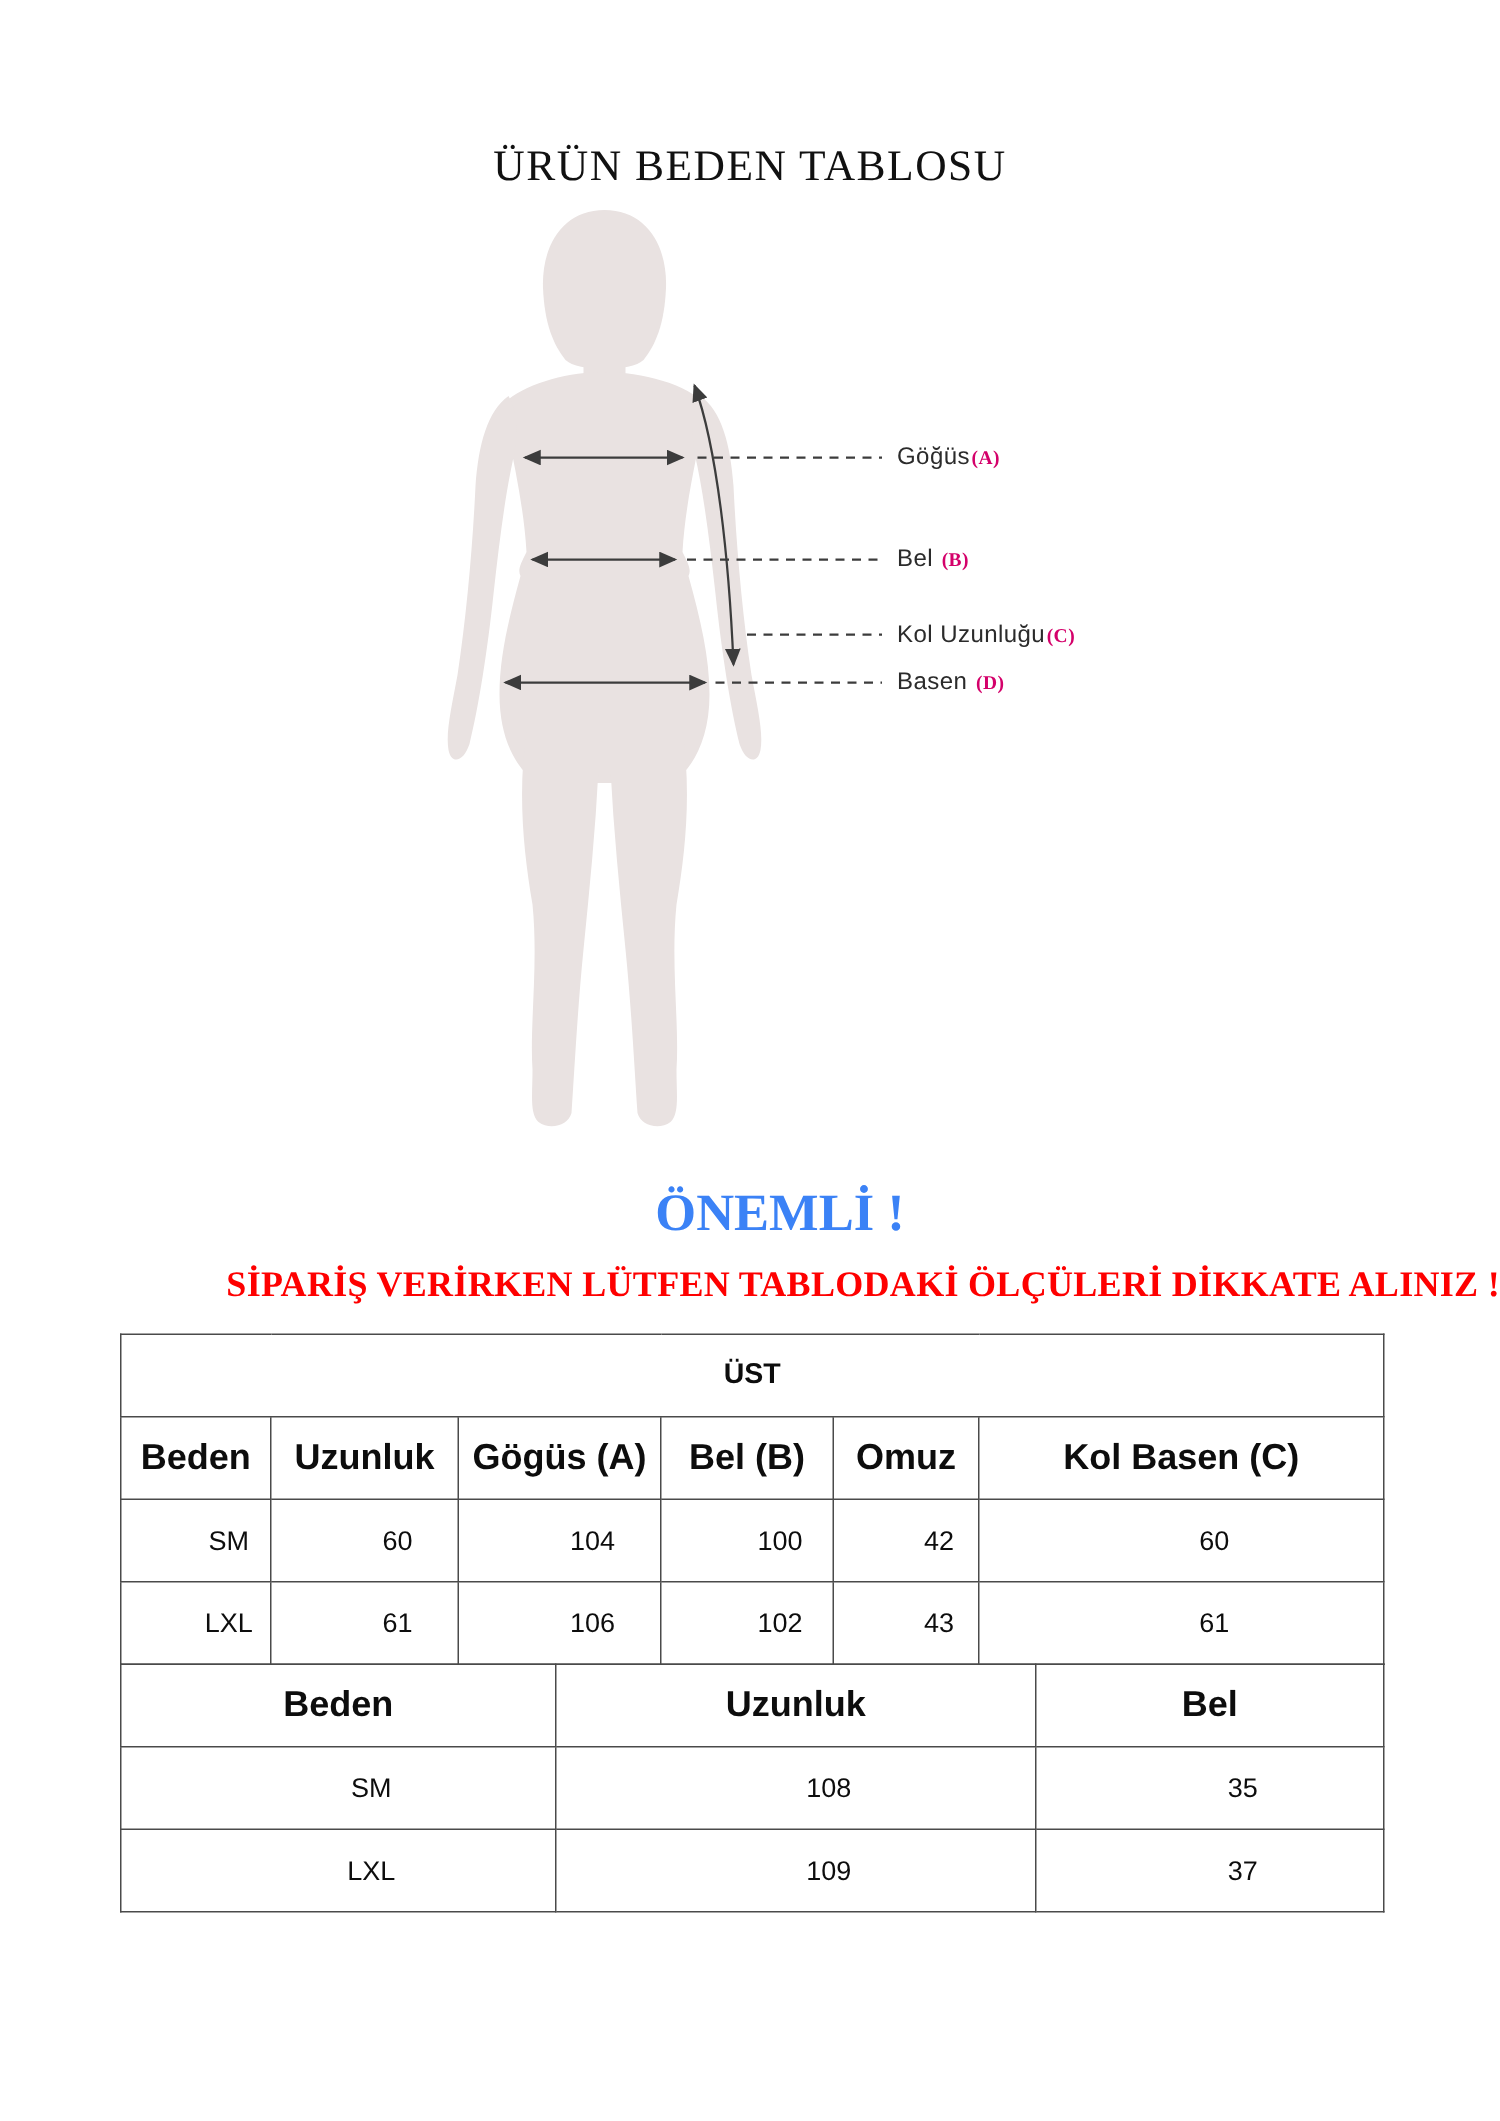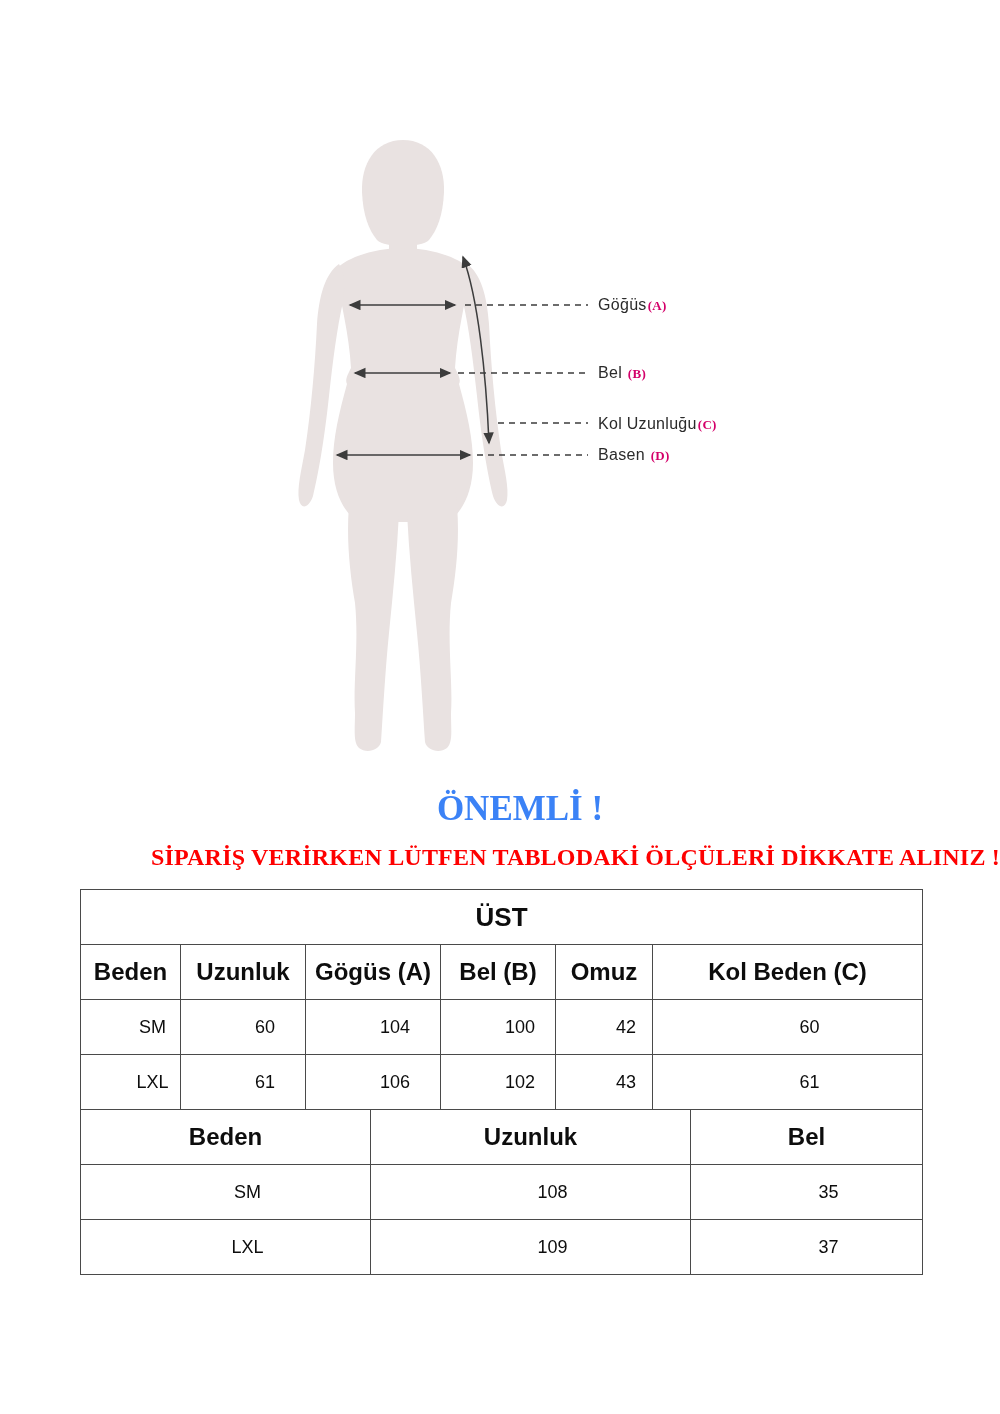--- a/index.html
+++ b/index.html
@@ -25,27 +25,28 @@
     letter-spacing:0.2px;}
 
   .tables-wrap{position:absolute;left:80px;top:889px;width:842px;}
   table.size-table{border-collapse:collapse;width:842px;table-layout:fixed;
     font-family:"Liberation Sans",sans-serif;color:#0d0d0d;}
   table.size-table + table.size-table{margin-top:-1px;}
   .size-table th,.size-table td{border:1px solid #4a4a4a;text-align:center;
     vertical-align:middle;height:54px;padding:0 4px;}
   .size-table th{font-size:24px;font-weight:bold;}
   .size-table td{font-size:18px;font-weight:normal;padding-left:48px;}
-  .size-table th.section{font-size:26px;}
+  .size-table th.section{font-size:19px;}
 </style>
 </head>
 <body>
 
 <div class="page">
 
+  <h1 class="page-title">ÜRÜN BEDEN TABLOSU</h1>
 
   <div class="figure-area">
     <svg class="figure-svg" width="320" height="620" viewBox="0 0 320 620" xmlns="http://www.w3.org/2000/svg">
       <defs>
         <marker id="arrE" markerWidth="9" markerHeight="8" refX="7" refY="3.5" orient="auto">
           <path d="M0,0 L8,3.5 L0,7 Z" fill="#3c3c3c"></path>
         </marker>
         <marker id="arrS" markerWidth="9" markerHeight="8" refX="7" refY="3.5" orient="auto-start-reverse">
           <path d="M0,0 L8,3.5 L0,7 Z" fill="#3c3c3c"></path>
         </marker>
@@ -107,21 +108,21 @@
       <tbody>
           <tr>
         <th class="section" colspan="6">ÜST</th>
       </tr>
       <tr>
         <th>Beden</th>
         <th>Uzunluk</th>
         <th>Gögüs (A)</th>
         <th>Bel (B)</th>
         <th>Omuz</th>
-        <th>Kol Beden (C)</th>
+        <th>Kol Basen (C)</th>
       </tr>
       <tr>
         <td>SM</td>
         <td>60</td>
         <td>104</td>
         <td>100</td>
         <td>42</td>
         <td>60</td>
       </tr>
       <tr>

